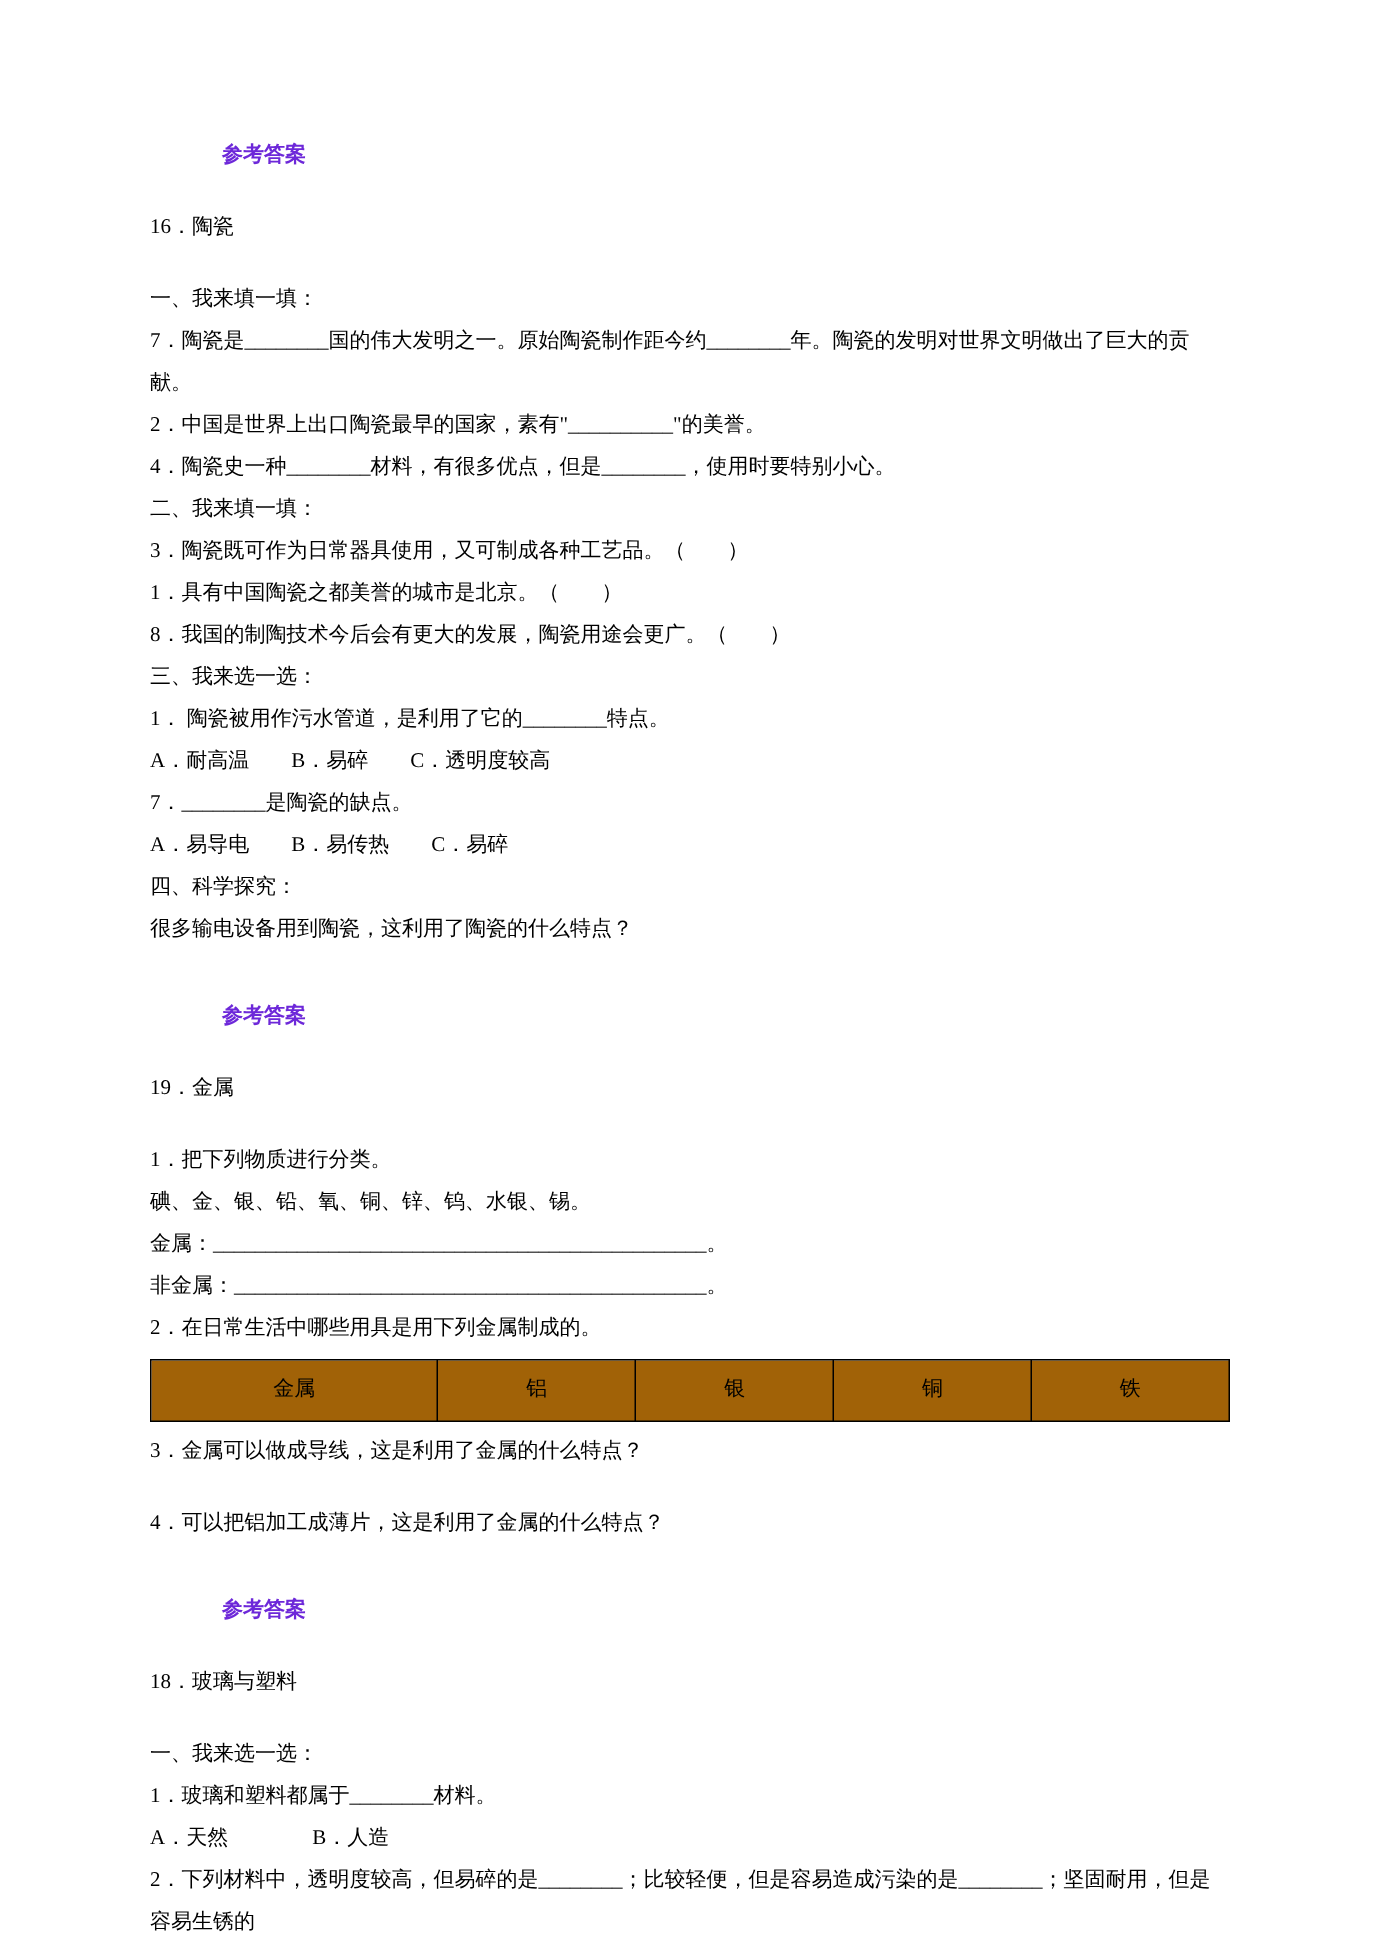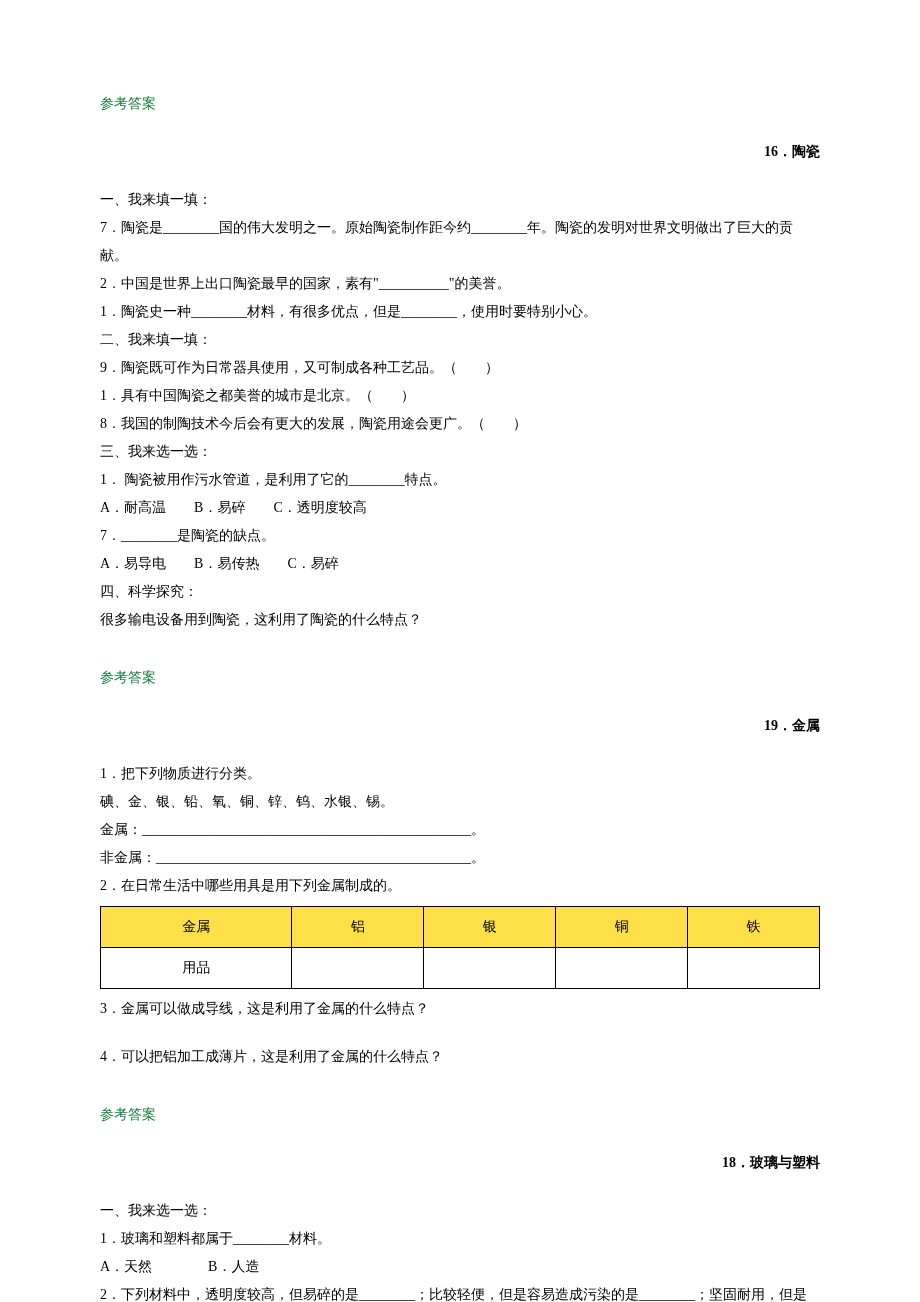--- a/index.html
+++ b/index.html
@@ -7,66 +7,67 @@
     font-size: 14px;
     line-height: 2.0;
     color: #000;
     background: #fff;
     margin: 0;
     padding: 80px 100px;
     width: 920px;
     box-sizing: border-box;
   }
   .answer-key {
-    color: #15803d;
-    font-weight: normal;
+    color: #6d28d9;
+    font-weight: bold;
     margin-top: 10px;
     margin-bottom: 10px;
+    margin-left: 48px;
   }
   .section-title {
-    text-align: right;
-    font-weight: bold;
+    text-align: left;
+    font-weight: normal;
     margin: 20px 0;
   }
   .line {
     margin: 0;
     padding: 0;
   }
   table {
     border-collapse: collapse;
     width: 100%;
     margin: 6px 0;
   }
   table td, table th {
     border: 1px solid #000;
     padding: 6px 8px;
     text-align: center;
     font-size: 14px;
   }
   table .header-row td {
-    background-color: #fde047;
+    background-color: #a16207;
   }
   .spacer {
     height: 20px;
   }
 </style>
 </head>
 <body>
 
 <div class="answer-key">参考答案</div>
 
 <div class="section-title">16．陶瓷</div>
 
 <p class="line">一、我来填一填：</p>
 <p class="line">7．陶瓷是________国的伟大发明之一。原始陶瓷制作距今约________年。陶瓷的发明对世界文明做出了巨大的贡献。</p>
 <p class="line">2．中国是世界上出口陶瓷最早的国家，素有"__________"的美誉。</p>
-<p class="line">1．陶瓷史一种________材料，有很多优点，但是________，使用时要特别小心。</p>
+<p class="line">4．陶瓷史一种________材料，有很多优点，但是________，使用时要特别小心。</p>
 
 <p class="line">二、我来填一填：</p>
-<p class="line">9．陶瓷既可作为日常器具使用，又可制成各种工艺品。（　　）</p>
+<p class="line">3．陶瓷既可作为日常器具使用，又可制成各种工艺品。（　　）</p>
 <p class="line">1．具有中国陶瓷之都美誉的城市是北京。（　　）</p>
 <p class="line">8．我国的制陶技术今后会有更大的发展，陶瓷用途会更广。（　　）</p>
 
 <p class="line">三、我来选一选：</p>
 <p class="line">1．  陶瓷被用作污水管道，是利用了它的________特点。</p>
 <p class="line">A．耐高温　　B．易碎　　C．透明度较高</p>
 <p class="line">7．________是陶瓷的缺点。</p>
 <p class="line">A．易导电　　B．易传热　　C．易碎</p>
 
 <p class="line">四、科学探究：</p>
@@ -85,27 +86,20 @@
 
 <table>
   <tbody>
       <tr class="header-row">
     <td>金属</td>
     <td>铝</td>
     <td>银</td>
     <td>铜</td>
     <td>铁</td>
   </tr>
-  <tr>
-    <td>用品</td>
-    <td></td>
-    <td></td>
-    <td></td>
-    <td></td>
-  </tr>
 </tbody>
   </table>
 
 <p class="line">3．金属可以做成导线，这是利用了金属的什么特点？</p>
 <div class="spacer"></div>
 <p class="line">4．可以把铝加工成薄片，这是利用了金属的什么特点？</p>
 
 <div class="spacer"></div>
 <div class="answer-key">参考答案</div>
 

